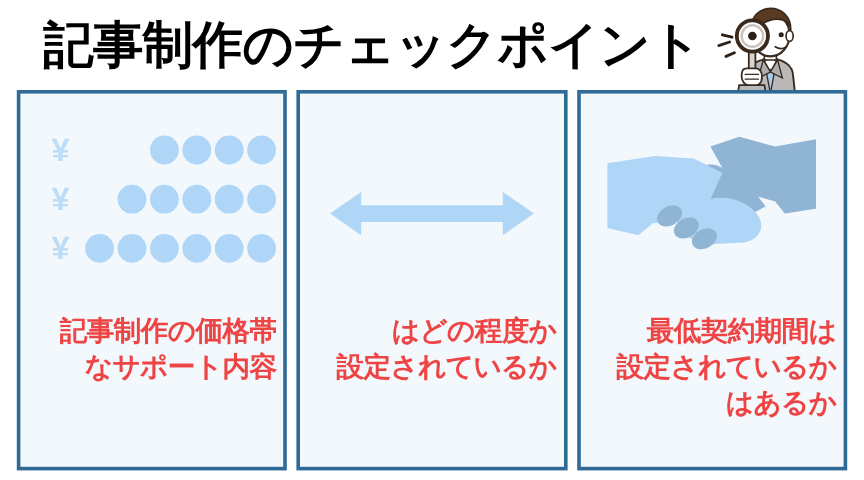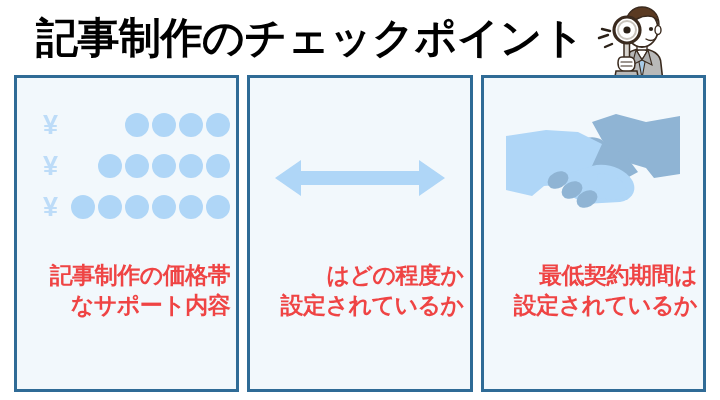--- a/index.html
+++ b/index.html
@@ -262,16 +262,17 @@
 
           <ellipse cx="52" cy="80" rx="11" ry="8" transform="rotate(-28 52 80)" fill="#8FB4D4"></ellipse>
           <ellipse cx="66" cy="90" rx="11" ry="8" transform="rotate(-28 66 90)" fill="#8FB4D4"></ellipse>
           <ellipse cx="81" cy="99" rx="11" ry="8" transform="rotate(-28 81 99)" fill="#8FB4D4"></ellipse>
         </svg>
       </div>
     </div>
     <div class="panel-caption">
       <div>最低契約期間は</div>
       <div>設定されているか</div>
+      <div>はあるか</div>
     </div>
   </div>
 
 </div>
 
 </body></html>

